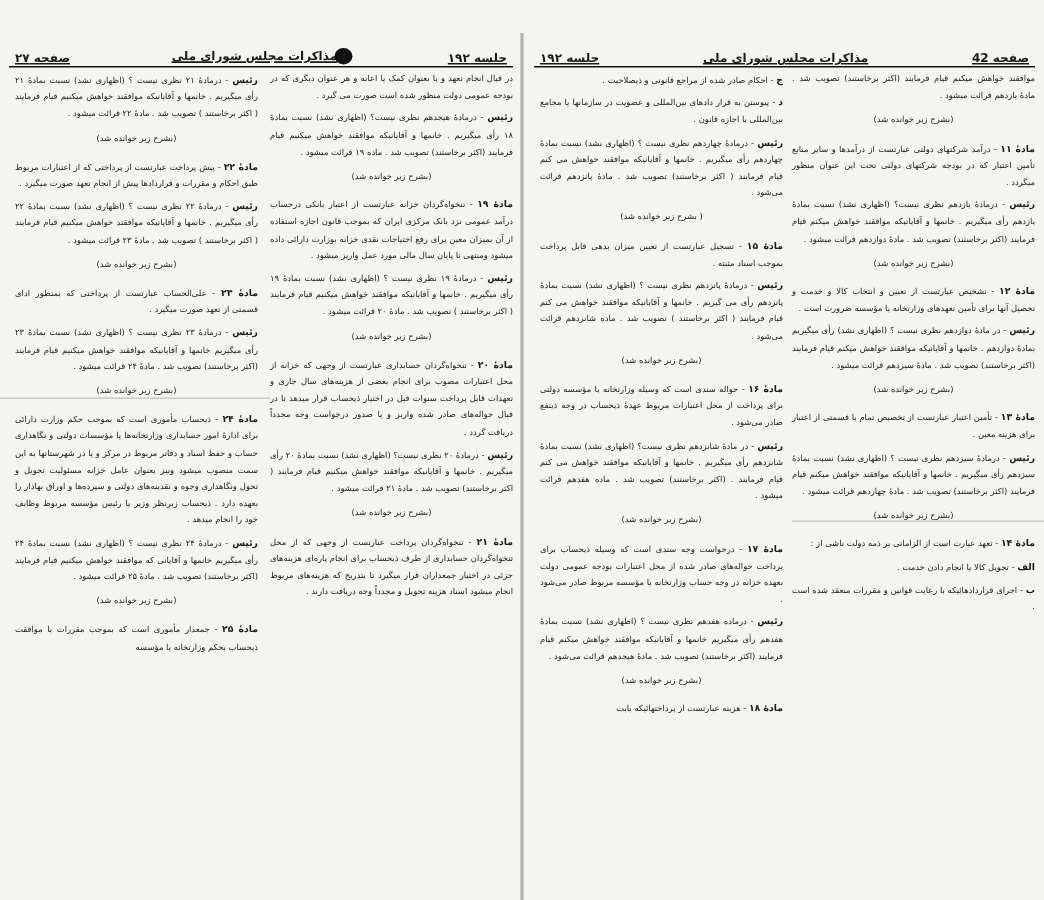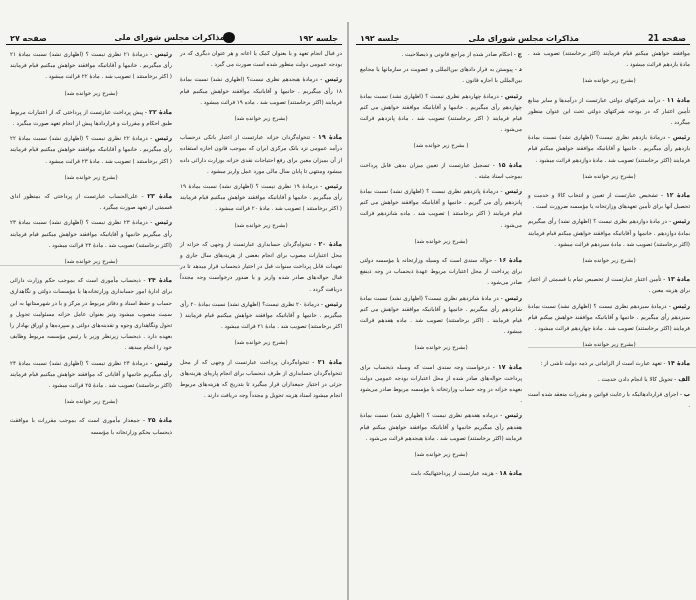--- a/index.html
+++ b/index.html
@@ -15,21 +15,21 @@
     .page-left { left:0; width:348px; }
     .page-right { left:348px; width:348px; }
     .fold { position:absolute; left:347px; top:22px; width:2px; height:578px; background:#777; opacity:.55; }
     .header {
       position:absolute; top:30px; height:14px; border-bottom:1.4px solid #111;
       display:flex; justify-content:space-between; align-items:flex-end;
       font-size:8px; font-weight:bold; direction:rtl;
     }
     .page-left .header { left:6px; width:336px; }
     .page-right .header { left:8px; width:334px; }
-    .header span { padding:0 4px 1px; }
+    .header span { padding:0 4px 1px;text-decoration:underline; }
     .blot { display:inline-block; width:12px; height:11px; border-radius:50%; background:#111; vertical-align:middle; margin-left:-6px; }
     .col {
       position:absolute; top:48px; width:162px;
       font-size:5.6px; line-height:11.2px; direction:rtl; text-align:justify;
     }
     .col p { margin:0 0 3px 0; }
     .col .center { text-align:center; margin:5px 0 7px; }
     .col b { font-weight:bold; font-size:6.2px; }
     .c1 { left:180px; } 
     .c2 { left:10px; }  
@@ -47,21 +47,21 @@
       <span>جلسه ۱۹۲</span>
       <span><i class="blot"></i><span>مذاکرات مجلس شورای ملی</span></span>
       <span>صفحه ۲۷</span>
     </div>
   </div>
 
   <div class="fold"></div>
 
   <div class="page page-right">
     <div class="header">
-      <span>صفحه 21</span>
+      <span>صفحه 42</span>
       <span>مذاکرات مجلس شورای ملی</span>
       <span>جلسه ۱۹۲</span>
     </div>
   </div>
 
   <div class="col c1" id="col-lp-r">
       <p>در قبال انجام تعهد و یا بعنوان کمک یا اعانه و هر عنوان دیگری که در بودجه عمومی دولت منظور شده است صورت می گیرد .</p>
       <p><b>رئیس</b> - درمادهٔ هیجدهم نظری نیست؟ (اظهاری نشد) نسبت بمادهٔ ۱۸ رأی میگیریم . خانمها و آقایانیکه موافقند خواهش میکنیم قیام فرمایند (اکثر برخاستند) تصویب شد . ماده ۱۹ قرائت میشود .</p>
       <p class="center">(بشرح زیر خوانده شد)</p>
       <p><b>مادهٔ ۱۹</b> - تنخواه‌گردان خزانه عبارتست از اعتبار بانکی درحساب درآمد عمومی نزد بانک مرکزی ایران که بموجب قانون اجازه استفاده از آن بمیزان معین برای رفع احتیاجات نقدی خزانه بوزارت دارائی داده میشود ومنتهی تا پایان سال مالی مورد عمل واریز میشود .</p>

